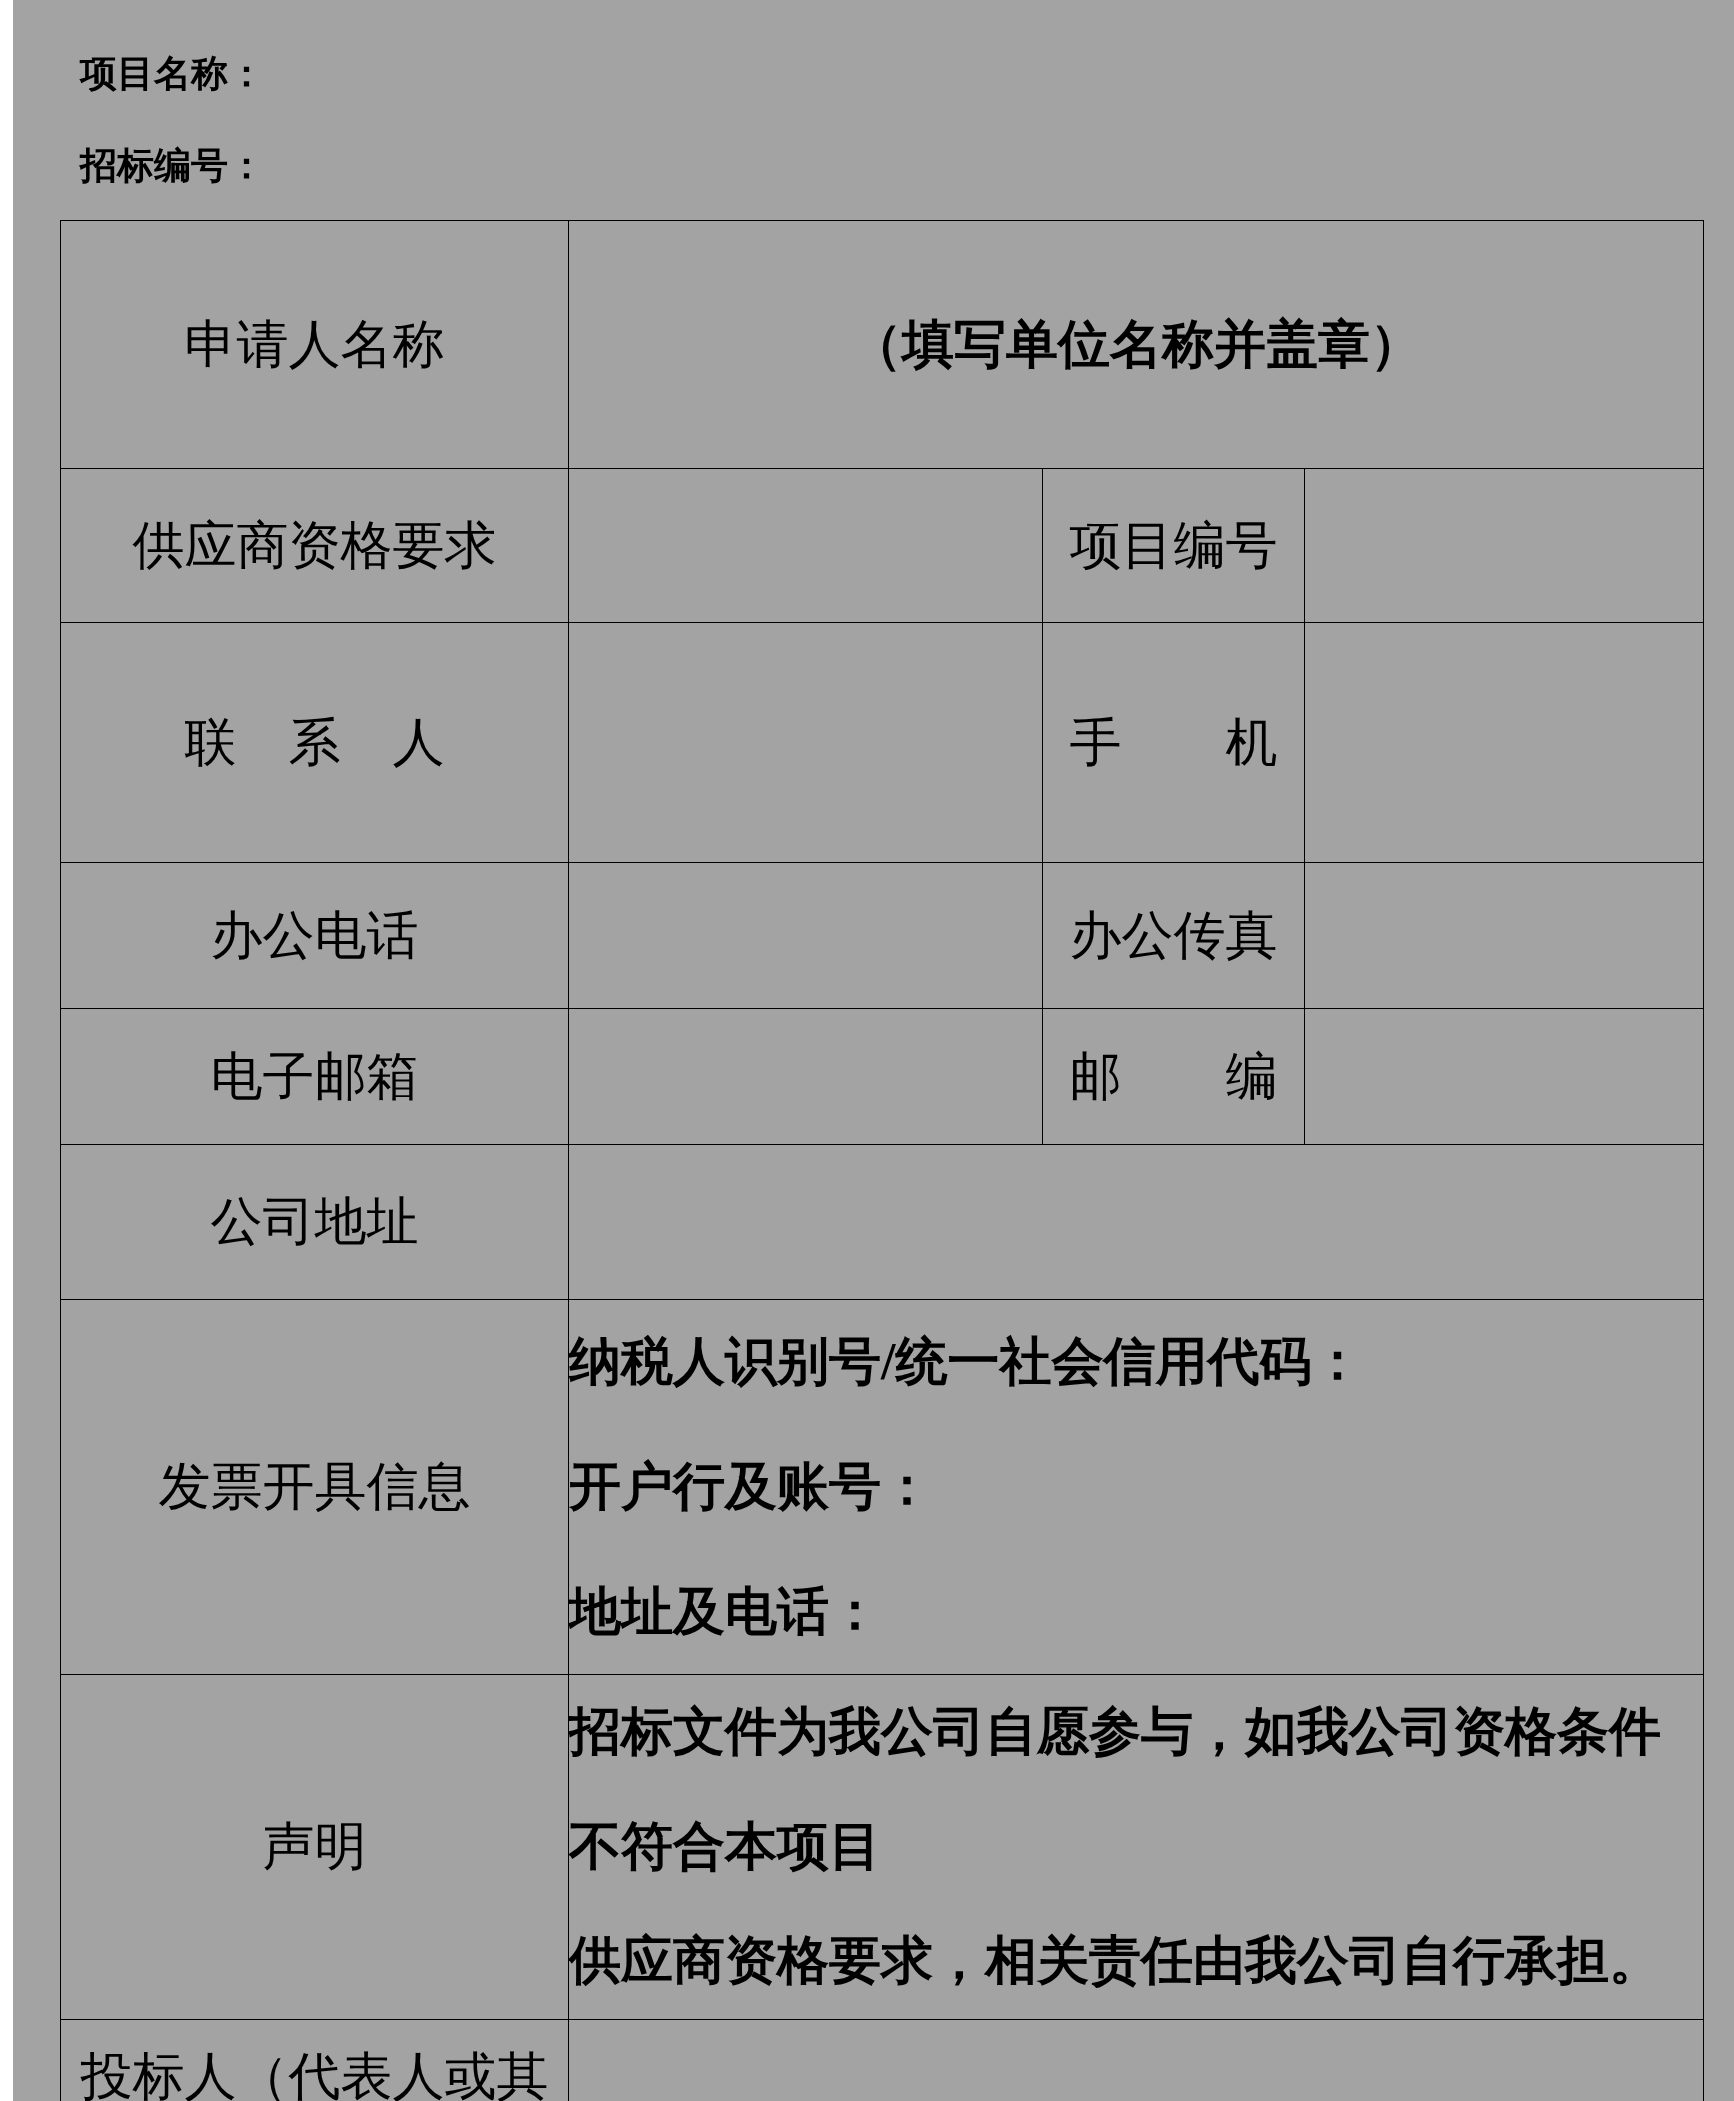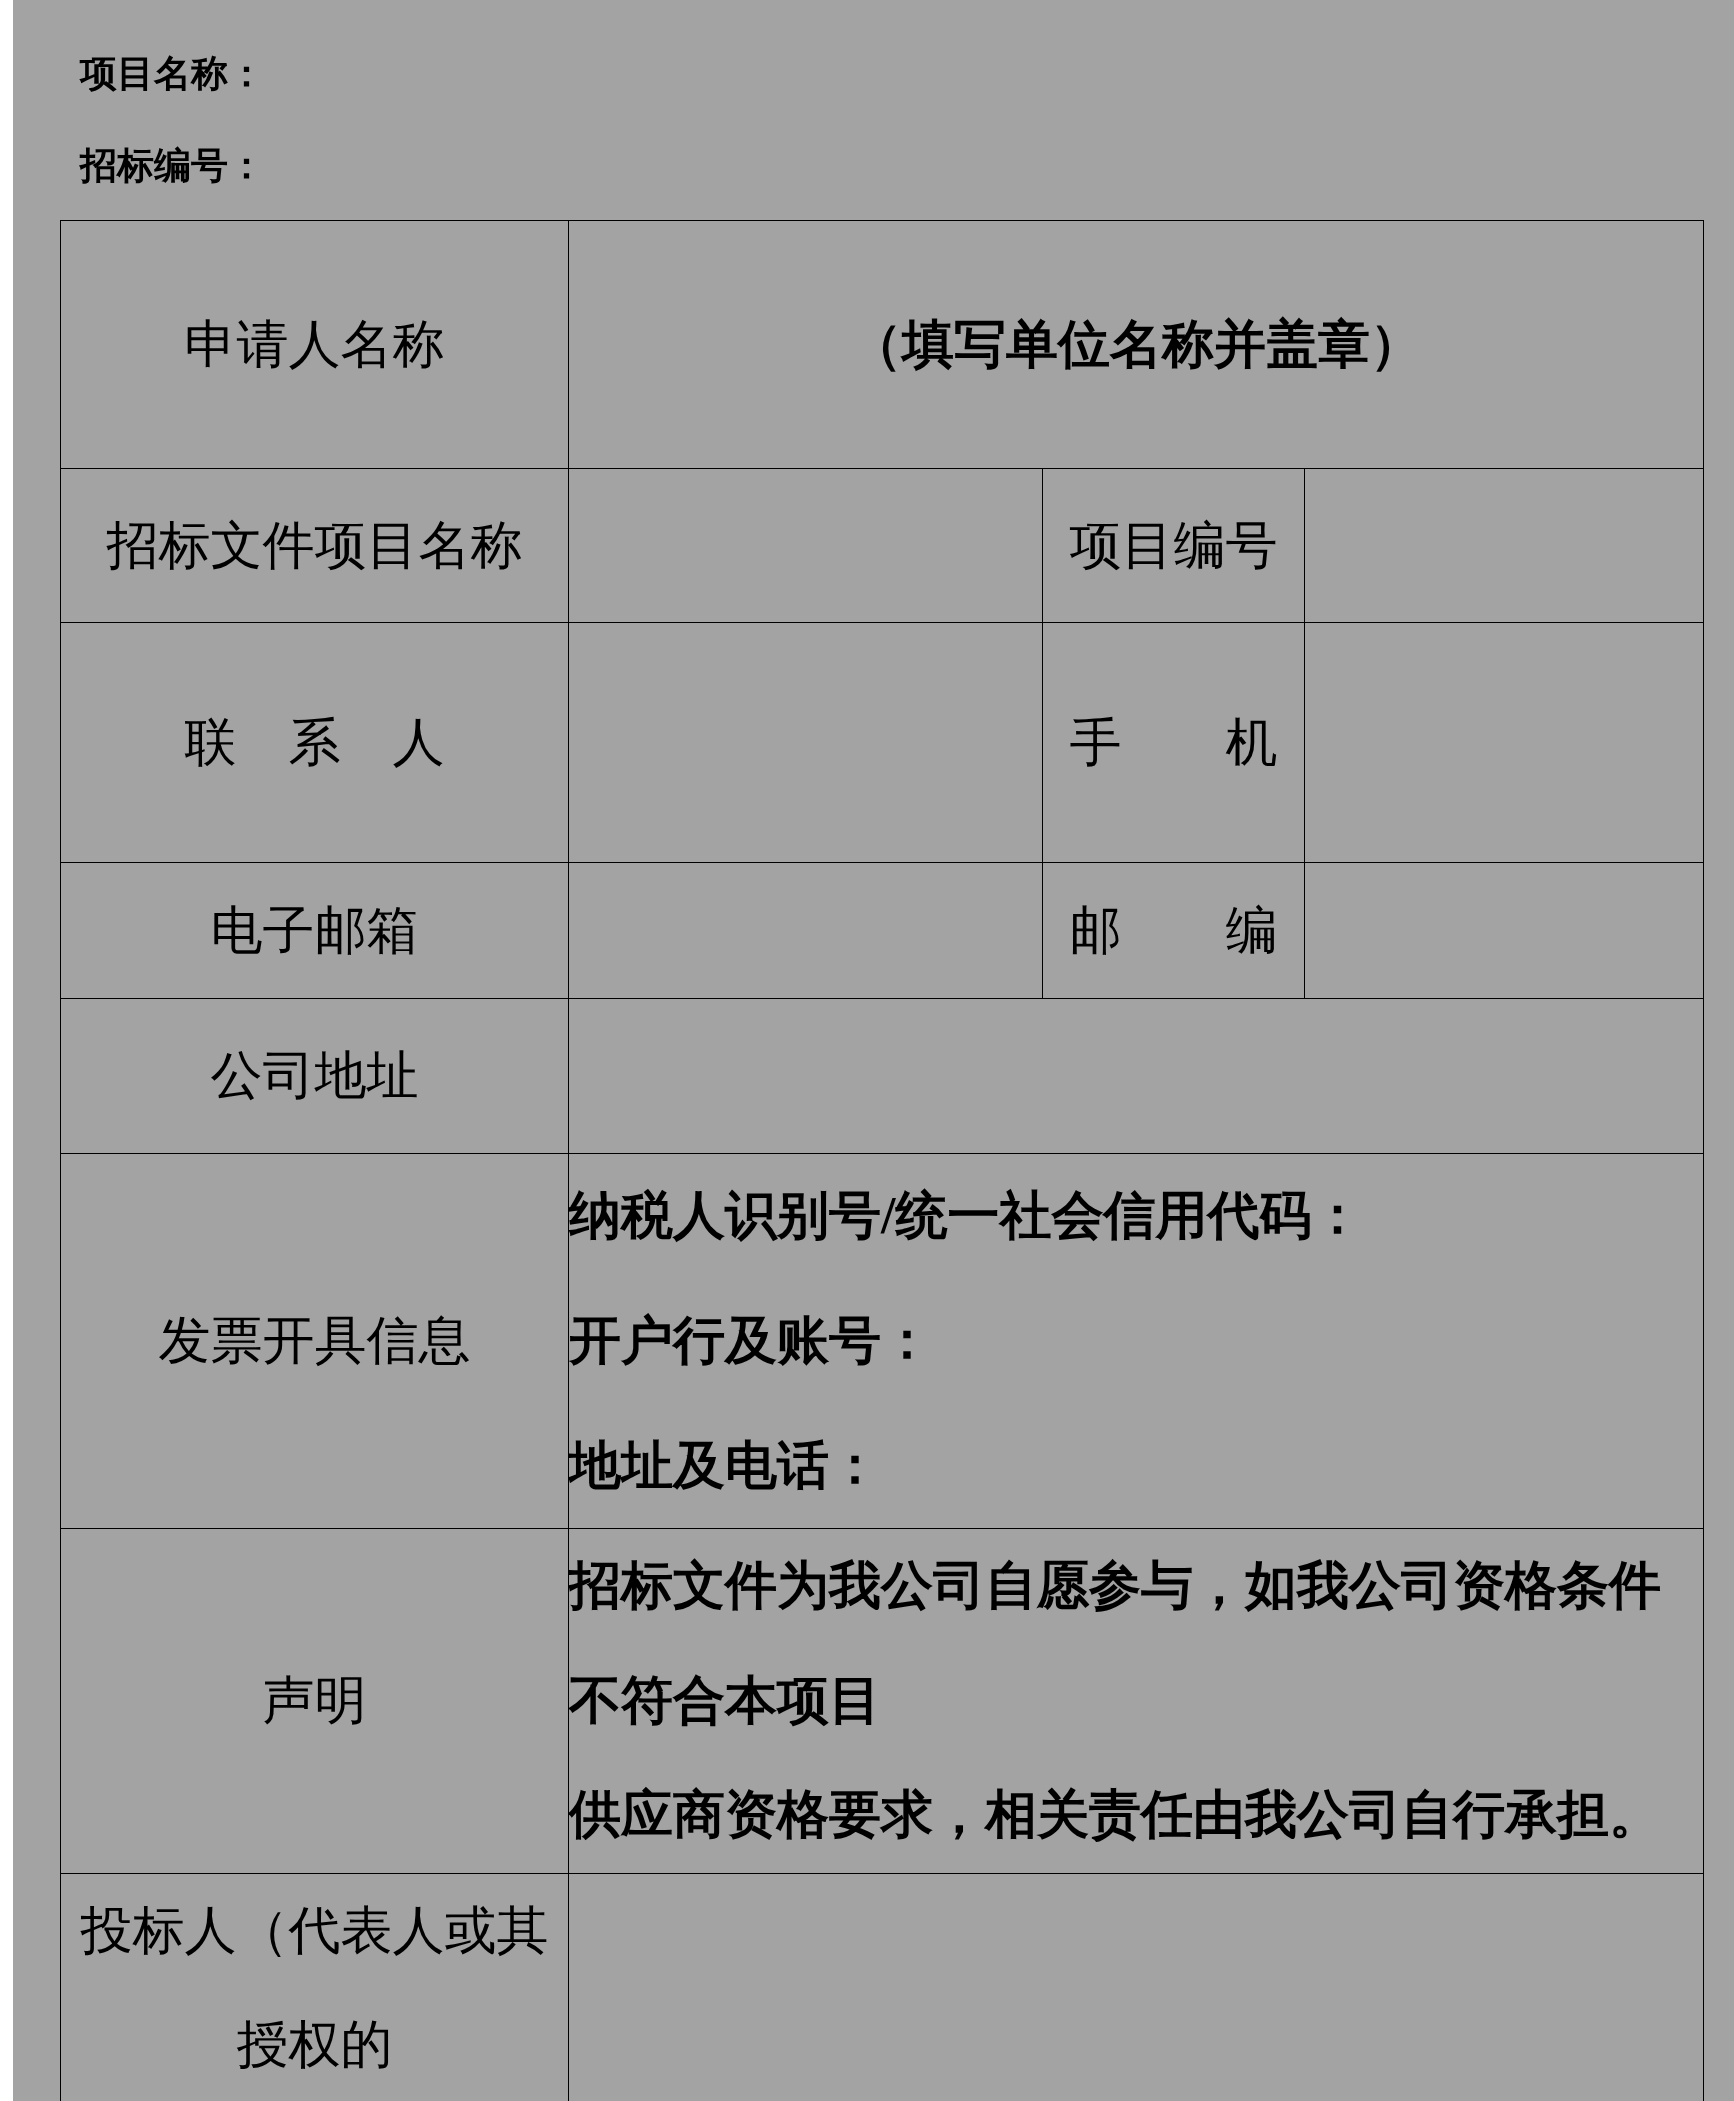--- a/index.html
+++ b/index.html
@@ -93,33 +93,39 @@
       <col style="width:399px">
     </colgroup>
 
     <tbody>
         <tr class="r1">
       <td class="label-cell">申请人名称</td>
       <td class="value-cell value-center" colspan="3">（填写单位名称并盖章）</td>
     </tr>
 
     <tr class="r2">
-      <td class="label-cell">招标文件项目名称</td>
+      <td class="label-cell">供应商资格要求</td>
       <td class="value-cell"></td>
       <td class="label-cell">项目编号</td>
       <td class="value-cell"></td>
     </tr>
 
     <tr class="r3">
       <td class="label-cell">联　系　人</td>
       <td class="value-cell"></td>
       <td class="label-cell">手　　机</td>
       <td class="value-cell"></td>
     </tr>
 
+    <tr class="r4">
+      <td class="label-cell">办公电话</td>
+      <td class="value-cell"></td>
+      <td class="label-cell">办公传真</td>
+      <td class="value-cell"></td>
+    </tr>
 
     <tr class="r5">
       <td class="label-cell">电子邮箱</td>
       <td class="value-cell"></td>
       <td class="label-cell">邮　　编</td>
       <td class="value-cell"></td>
     </tr>
 
     <tr class="r6">
       <td class="label-cell">公司地址</td>

